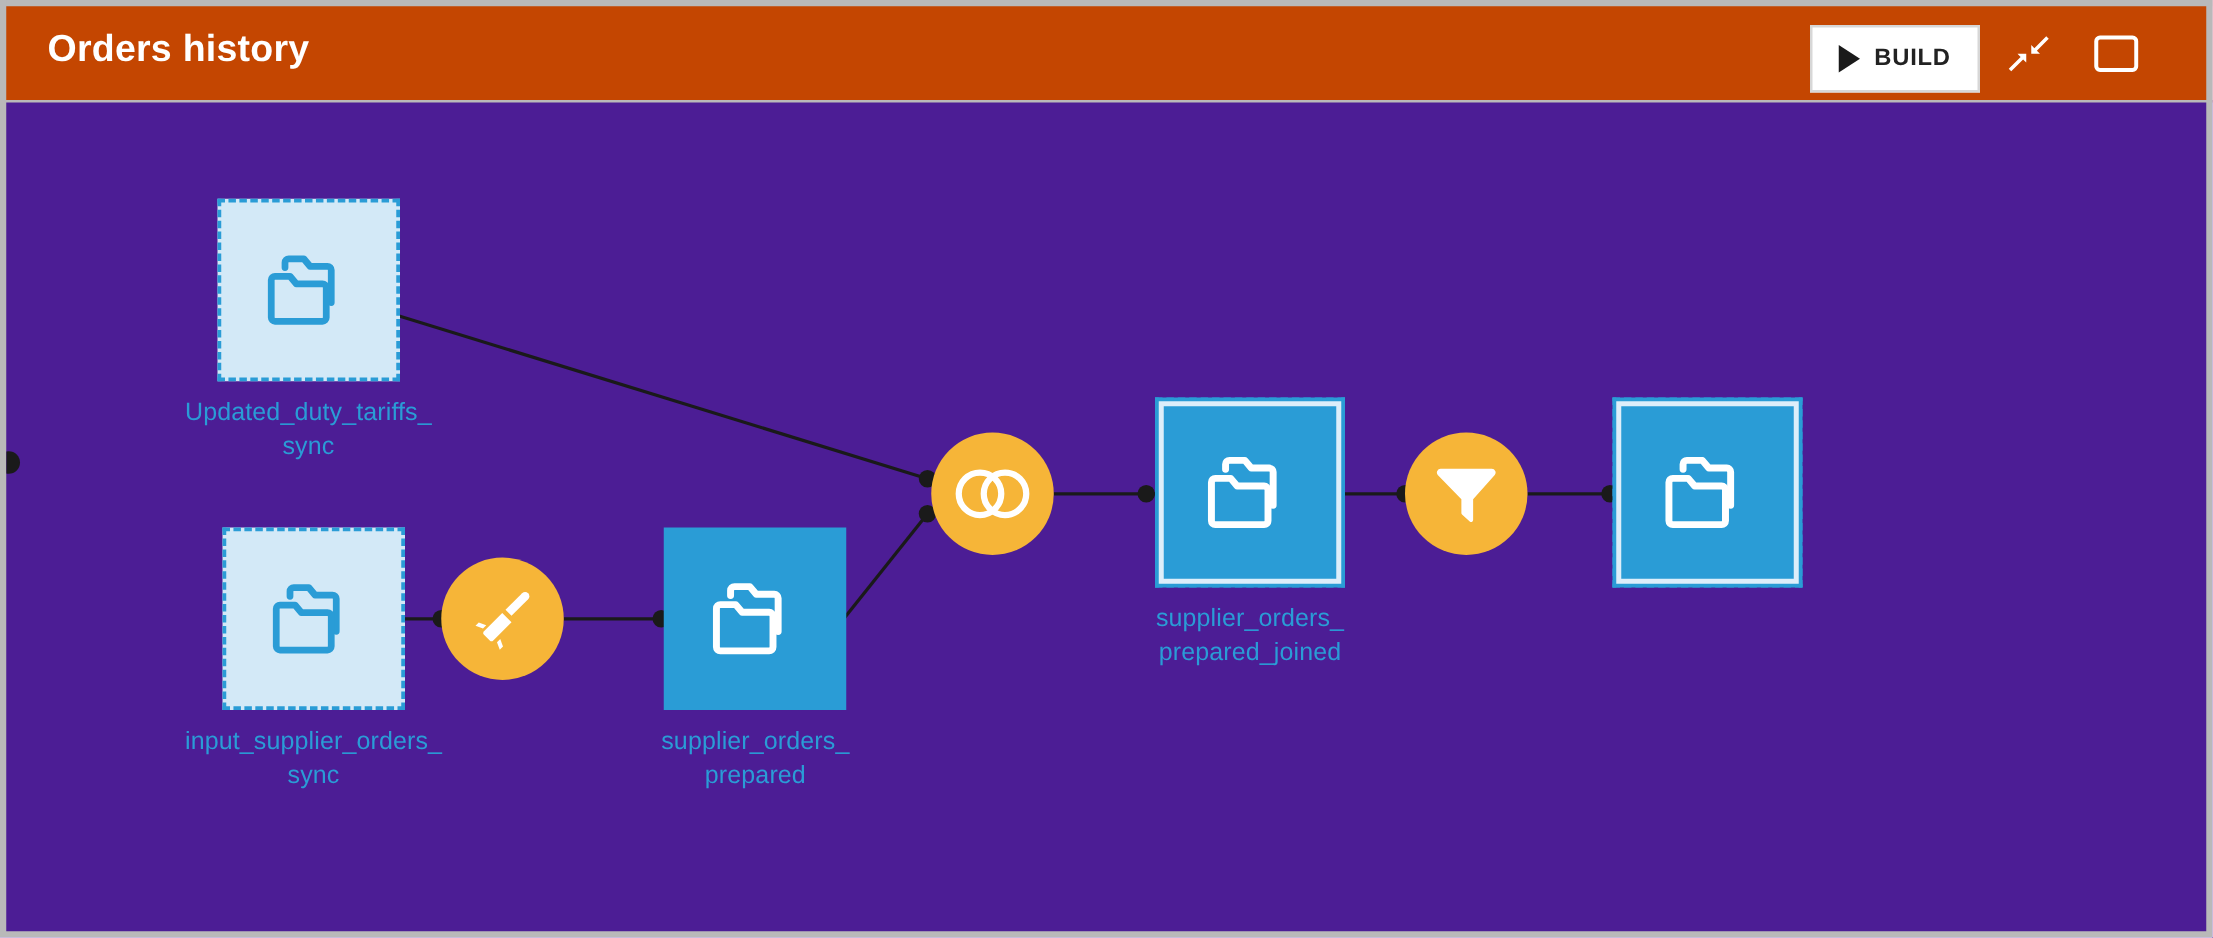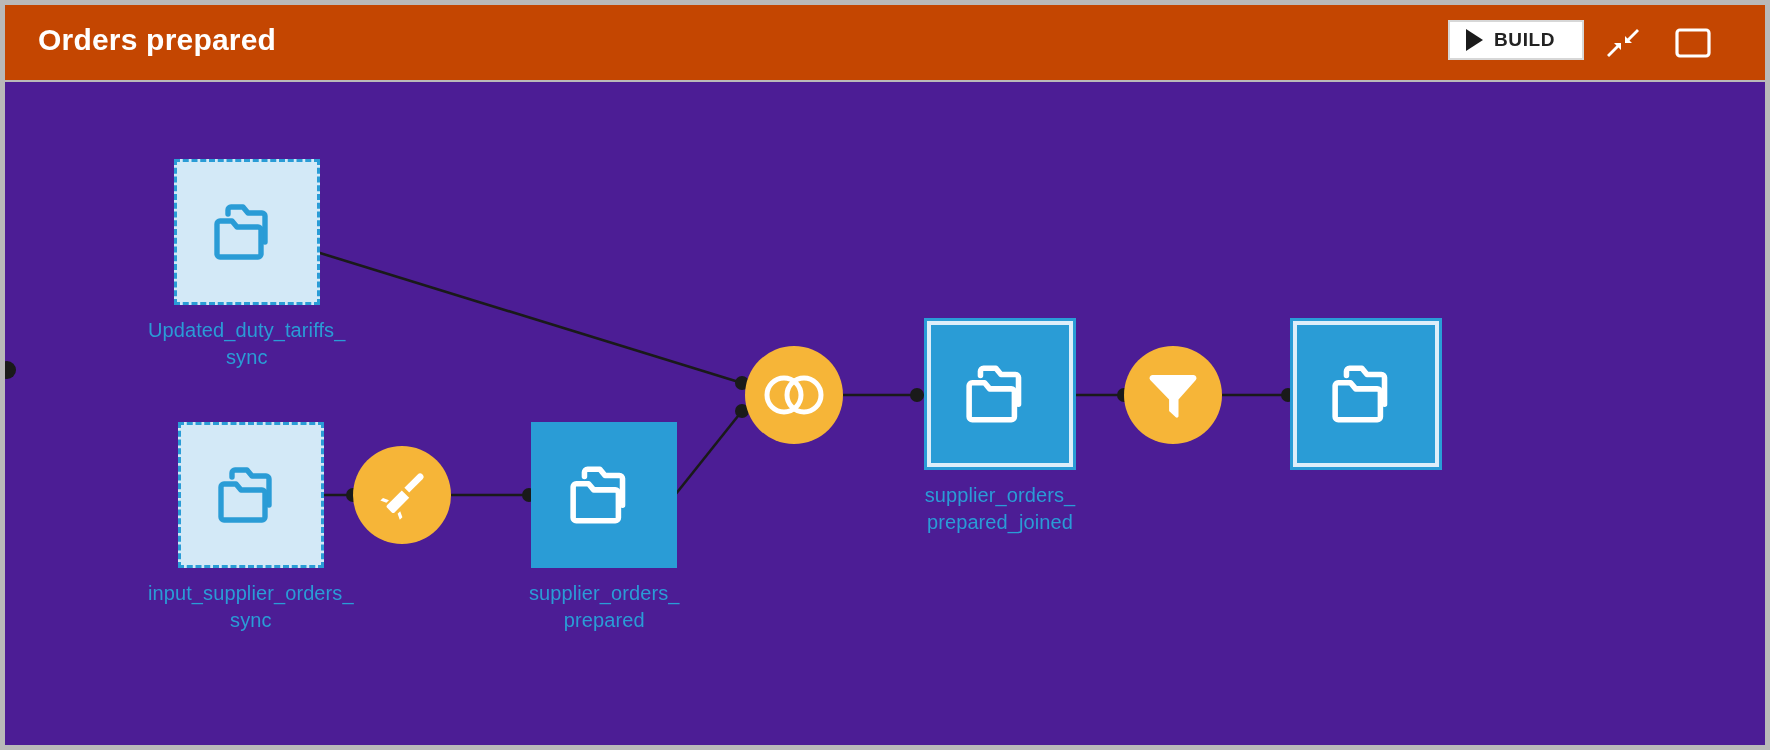--- a/index.html
+++ b/index.html
@@ -41,28 +41,28 @@
     font-size: 30px;
     font-weight: 600;
     color: #ffffff;
     letter-spacing: 0.2px;
     white-space: nowrap;
   }
   #build-button {
     position: absolute;
     right: 181px;
     top: 15px;
-    height: 40px;
+    height: 54px;
     min-width: 136px;
     background: #ffffff;
     border: 2px solid #d7d7d7;
     box-sizing: border-box;
     display: flex;
     align-items: center;
-    justify-content: flex-start;
+    justify-content: center;
     gap: 11px;
     padding: 0 16px;
     cursor: pointer;
   }
   #build-button .tri {
     width: 0;
     height: 0;
     border-left: 17px solid #1a1a1a;
     border-top: 11px solid transparent;
     border-bottom: 11px solid transparent;
@@ -164,21 +164,21 @@
     user-select: none;
   }
 </style>
 </head>
 <body>
 
 <div id="app">
 
   <div id="header">
 
-    <div id="header-title">Orders prepared</div>
+    <div id="header-title">Orders history</div>
 
     <div id="build-button">
       <span class="tri"></span>
       <span id="build-label">BUILD</span>
     </div>
 
     <div id="collapse-btn" class="hdr-icon-btn">
       <svg width="34" height="34" viewBox="0 0 34 34" aria-hidden="true">
         <g fill="#ffffff">
 

